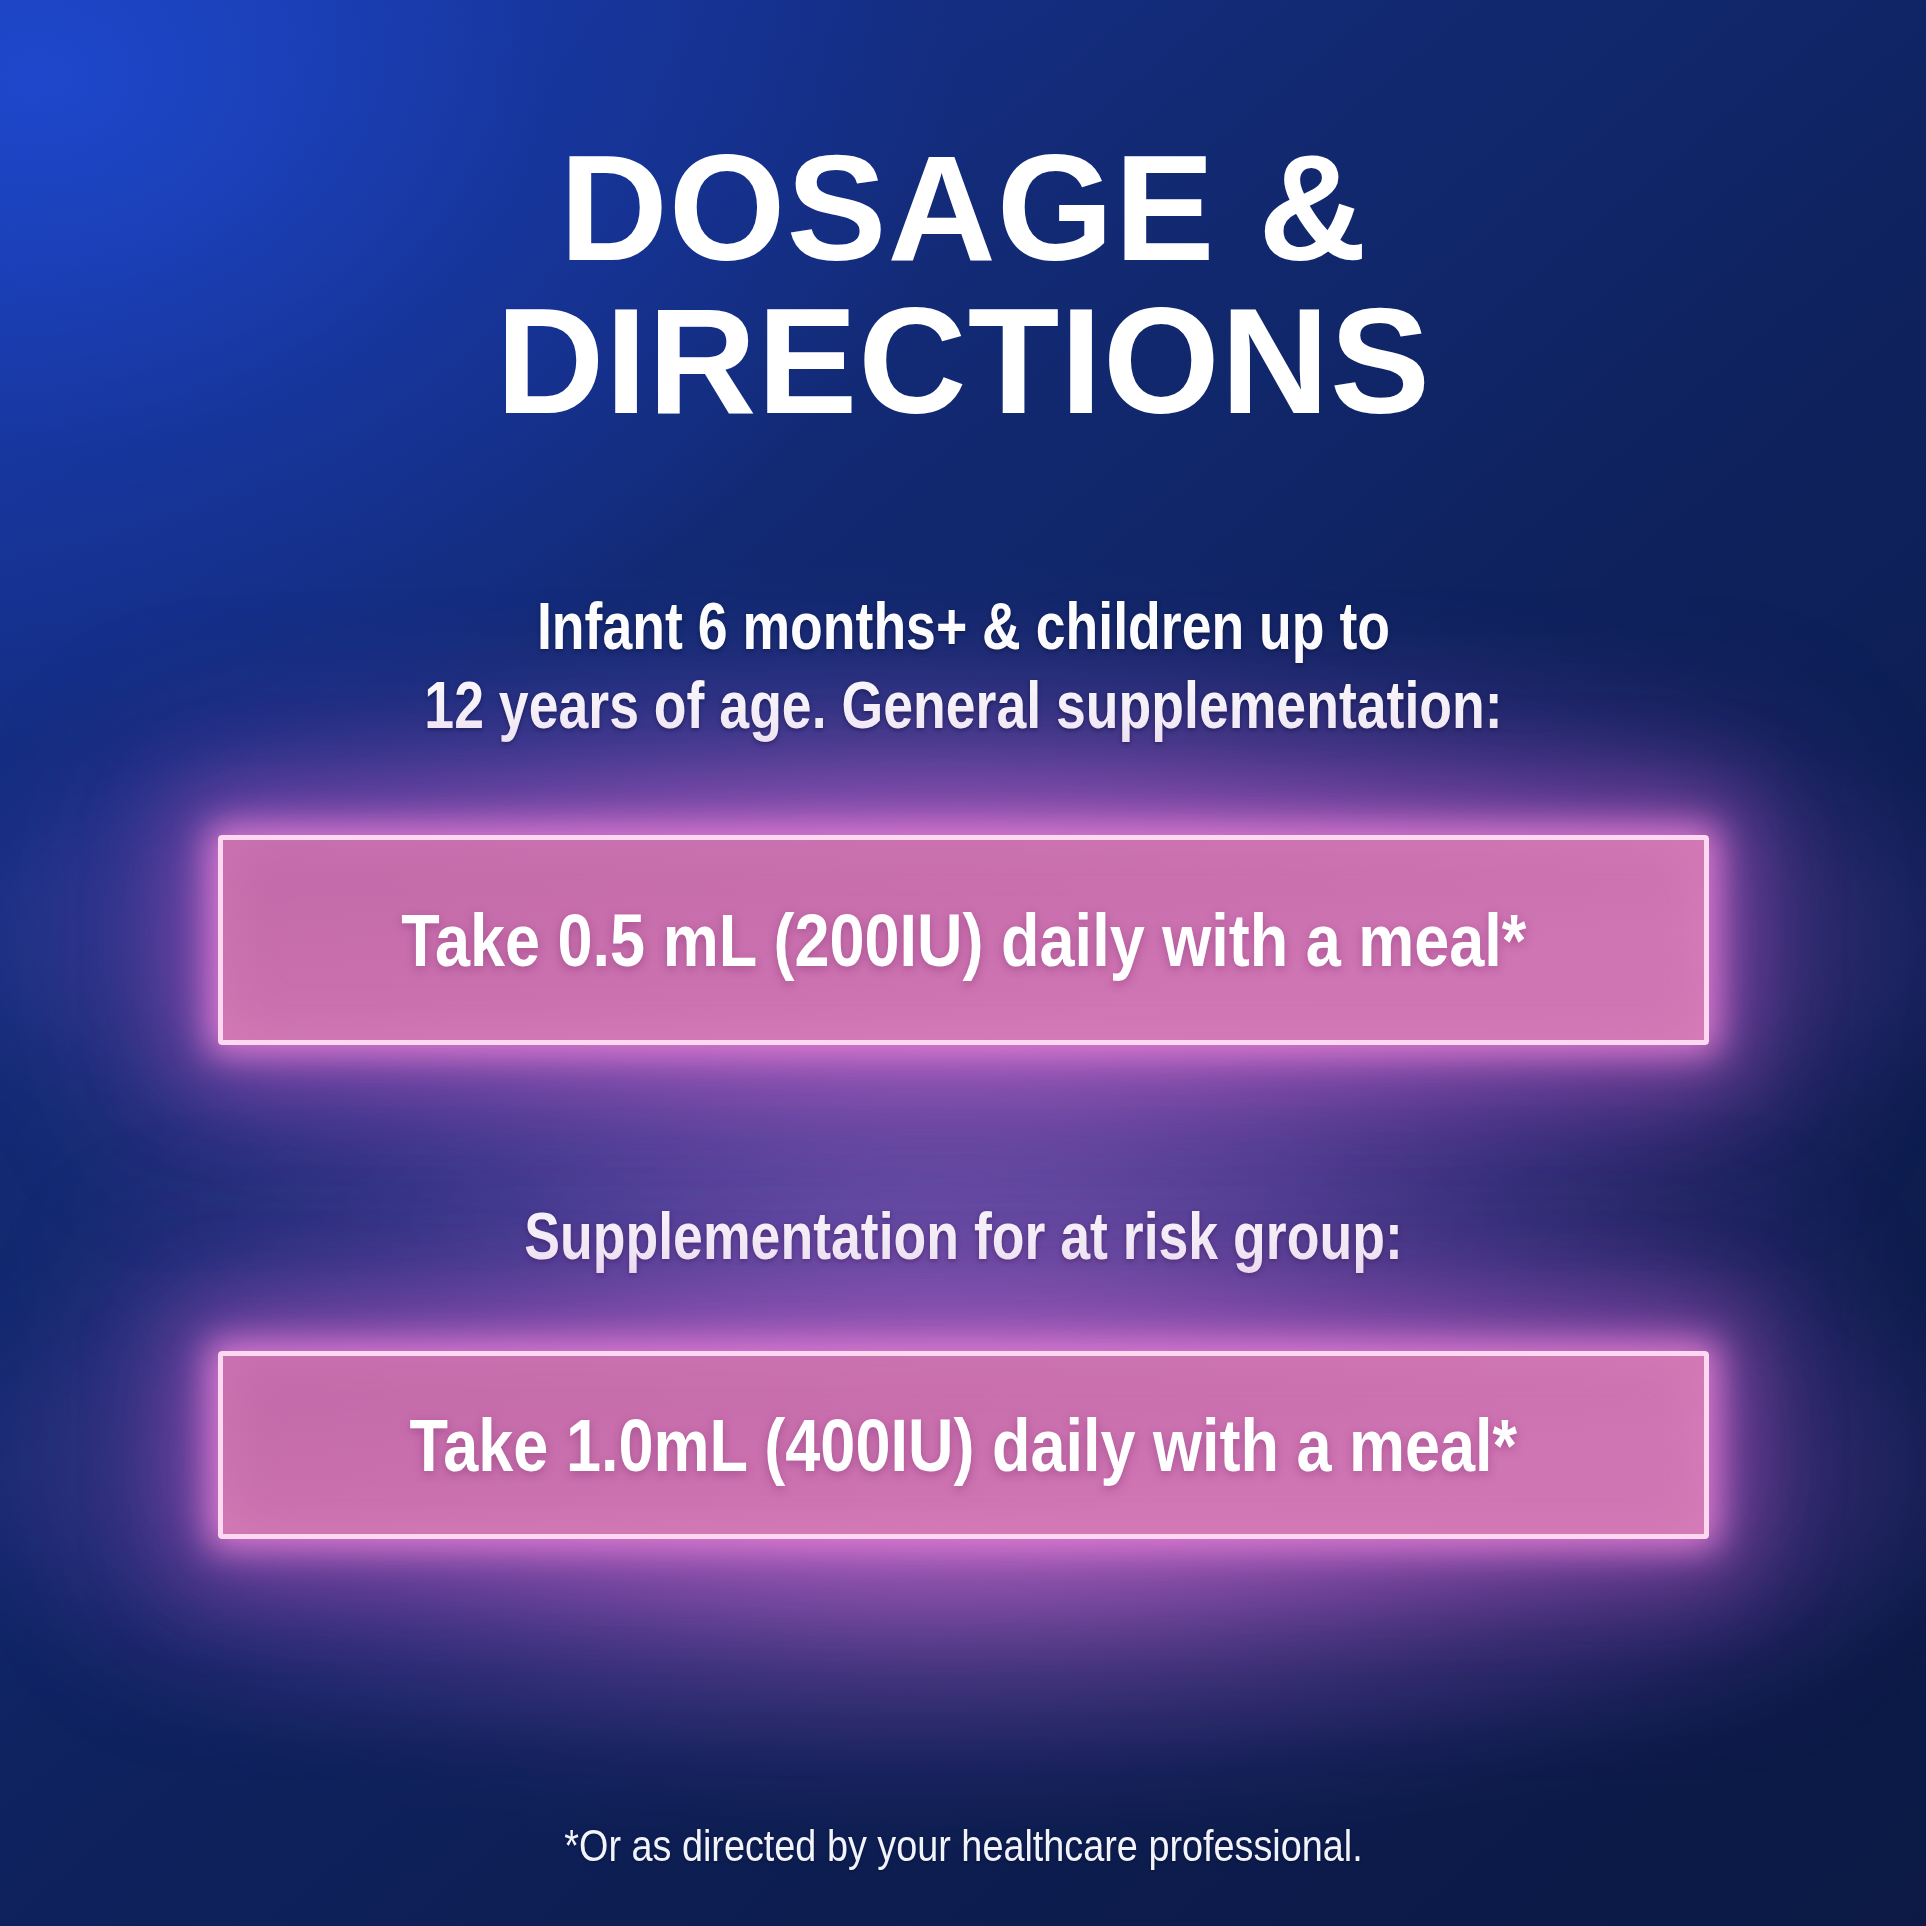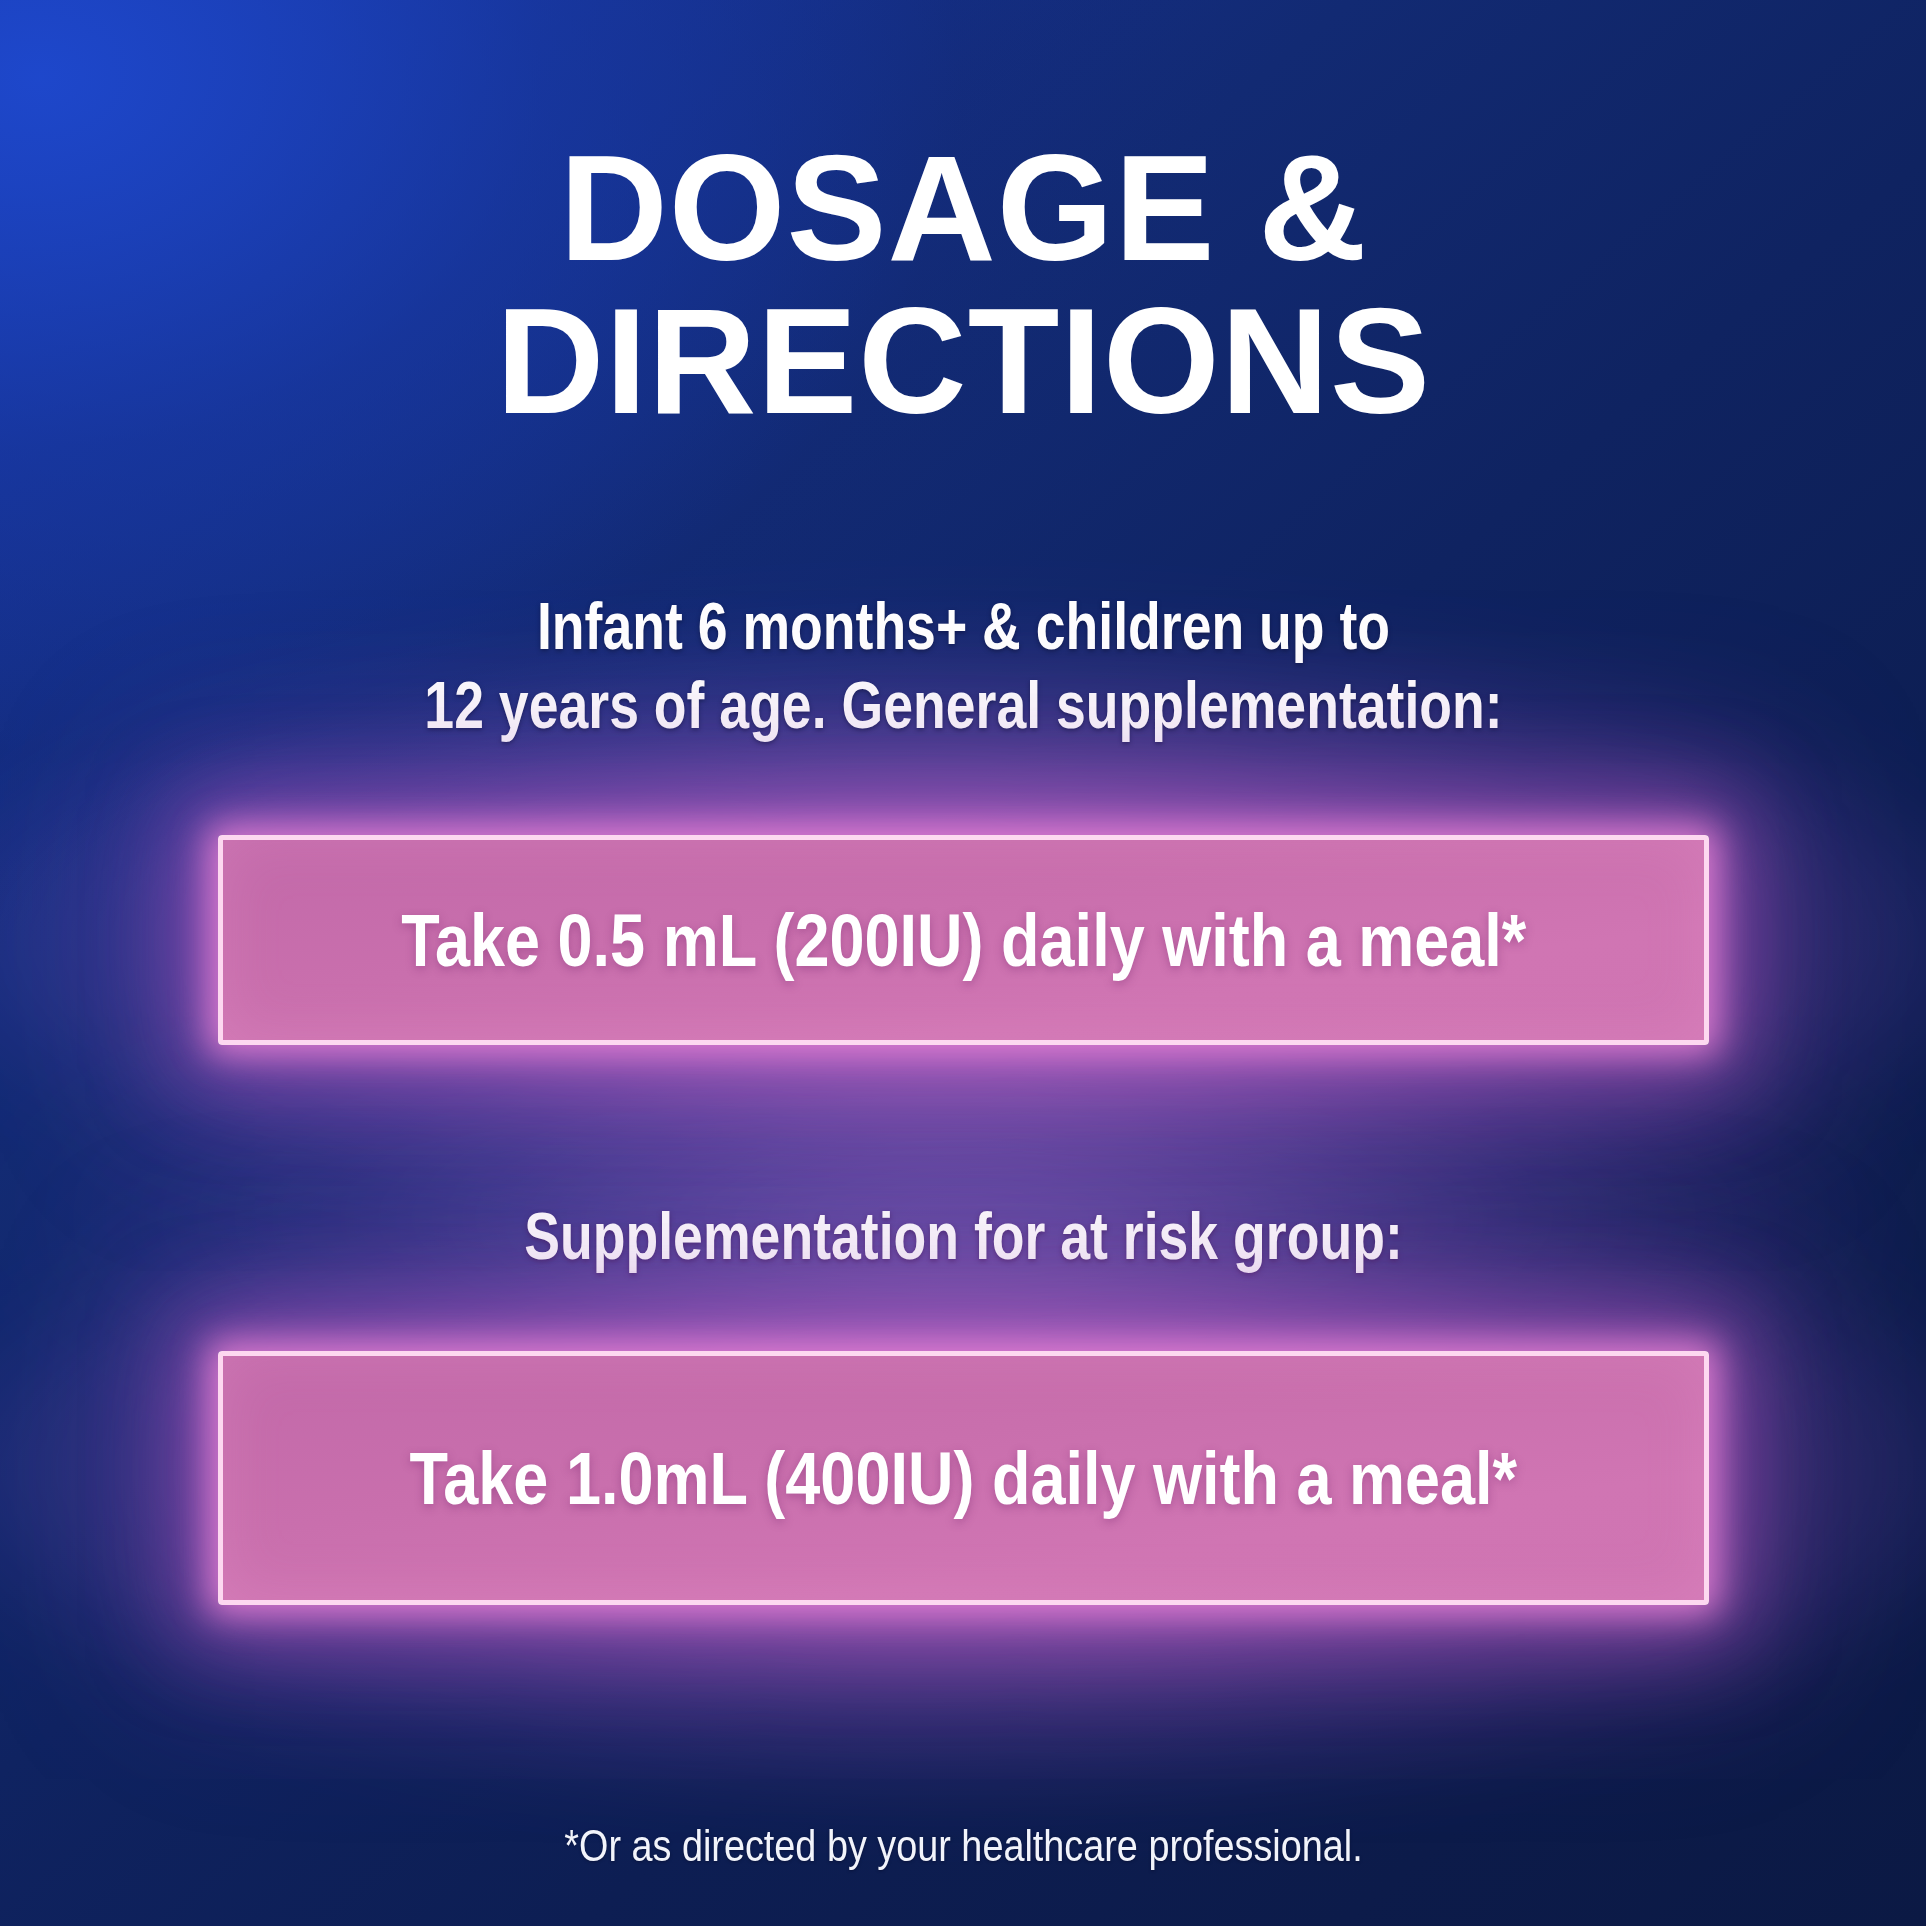--- a/index.html
+++ b/index.html
@@ -136,21 +136,21 @@
       0 0 34px 10px rgba(233, 130, 213, 0.85),
       0 0 89px 34px rgba(190,  92, 196, 0.55),
       0 0 168px 69px rgba(128,  60, 168, 0.32),
       inset 0 0 59px rgba(255, 180, 225, 0.18);
     display: flex;
     align-items: center;
     justify-content: center;
     overflow: hidden;
   }
   #dose-box-1 { top: 835px;  height: 210px; }
-  #dose-box-2 { top: 1351px; height: 254px; }
+  #dose-box-2 { top: 1351px; height: 188px; }
 
   .dose-text {
     color: #ffffff;
     font-family: "Liberation Sans Narrow", "Liberation Sans", sans-serif;
     font-weight: bold;
     font-size: 75px;
     line-height: 1;
     white-space: nowrap;
     transform: scaleX(0.84);
     text-shadow: 0 3px 10px rgba(120, 40, 110, 0.40);

